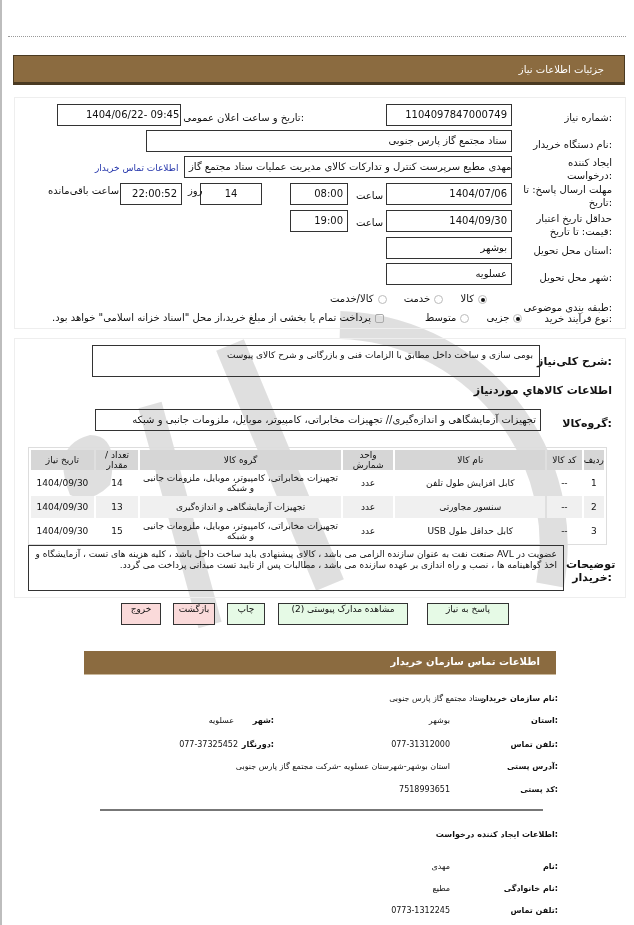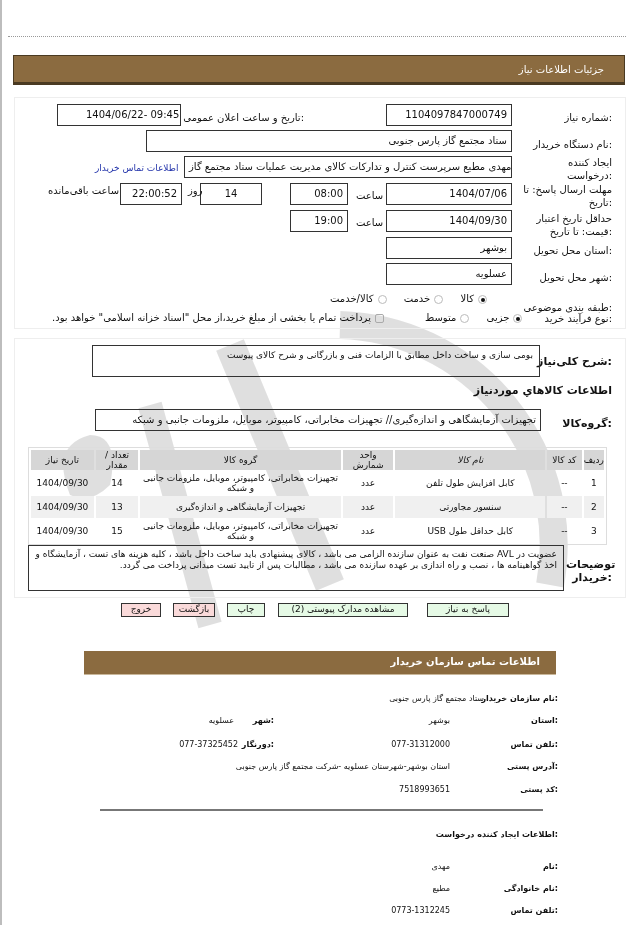--- a/index.html
+++ b/index.html
@@ -16,21 +16,21 @@
   .box { position: absolute; border: 1px solid #333; background: transparent; font-size: 10px; padding: 2px 4px; text-align: right; white-space: nowrap; overflow: hidden; }
   .link { color: #2233aa; }
   .radio { display: inline-block; width: 9px; height: 9px; border-radius: 50%; border: 1px solid #bbb; vertical-align: middle; margin: 0 4px; background: #fff; position: relative; }
   .radio.on::after { content: ""; position: absolute; left: 2px; top: 2px; width: 4px; height: 4px; border-radius: 50%; background: #111; }
   .chk { display: inline-block; width: 9px; height: 9px; border: 1px solid #aaa; vertical-align: middle; margin: 0 4px; border-radius: 2px; }
   .bold { font-weight: bold; }
   table.items { position: absolute; left: 28px; top: 447px; width: 579px; border-collapse: separate; border-spacing: 2px; border: 1px solid #ddd; font-size: 9px; }
   table.items th { background: #d6d6d6; font-weight: normal; height: 20px; line-height: 10px; }
   table.items td { text-align: center; line-height: 10px; height: 22px; }
   table.items tr.alt td { background: #f0f0f0; }
-  .btn { position: absolute; height: 14px; border: 1px solid #333; font-size: 9px; text-align: center; line-height: 10px; overflow: hidden; }
+  .btn { position: absolute; height: 22px; border: 1px solid #333; font-size: 9px; text-align: center; line-height: 10px; overflow: hidden; }
   .btn.green { background: #e6fae6; }
   .btn.red { background: #fadada; }
   .bar2 { position: absolute; left: 84px; top: 651px; width: 472px; height: 24px; background: #8b6b40; border-bottom: 1px solid #c9b79a; }
   .bar2 span { position: absolute; right: 16px; top: 5px; color: #fff; font-weight: bold; font-size: 10px; }
   .sm { position: absolute; font-size: 8px; text-align: right; white-space: nowrap; }
   .hr { position: absolute; left: 100px; top: 809px; width: 443px; border-top: 2px solid #777; }
   .watermark { position: absolute; left: 10px; top: 285px; width: 620px; height: 360px; pointer-events: none; opacity: 0.12; }
 </style>
 </head>
 <body>
@@ -108,21 +108,21 @@
 <div class="lbl bold" style="right:22px; top:384px; font-size:11px;">اطلاعات کالاهاي موردنیاز</div>
 
 <div class="lbl bold" style="right:22px; top:417px; font-size:11px;">گروه‌کالا:</div>
 <div class="box" style="left:95px; top:409px; width:446px; height:22px; line-height:16px; font-size:10px;">تجهیزات آزمایشگاهی و اندازه‌گیری// تجهیزات مخابراتی، کامپیوتر، موبایل، ملزومات جانبی و شبکه</div>
 
 <table class="items" dir="rtl">
   <thead>
     <tr>
       <th style="width:20px;">ردیف</th>
       <th style="width:34px;">کد کالا</th>
-      <th style="width:148px;font-style:italic;">نام کالا</th>
+      <th style="width:148px;">نام کالا</th>
       <th style="width:50px;">واحد شمارش</th>
       <th style="width:198px;">گروه کالا</th>
       <th style="width:42px;margin-top:26px;">تعداد / مقدار</th>
       <th style="width:62px;">تاریخ نیاز</th>
     </tr>
   </thead>
   <tbody>
     <tr>
       <td>1</td>
       <td>--</td>

